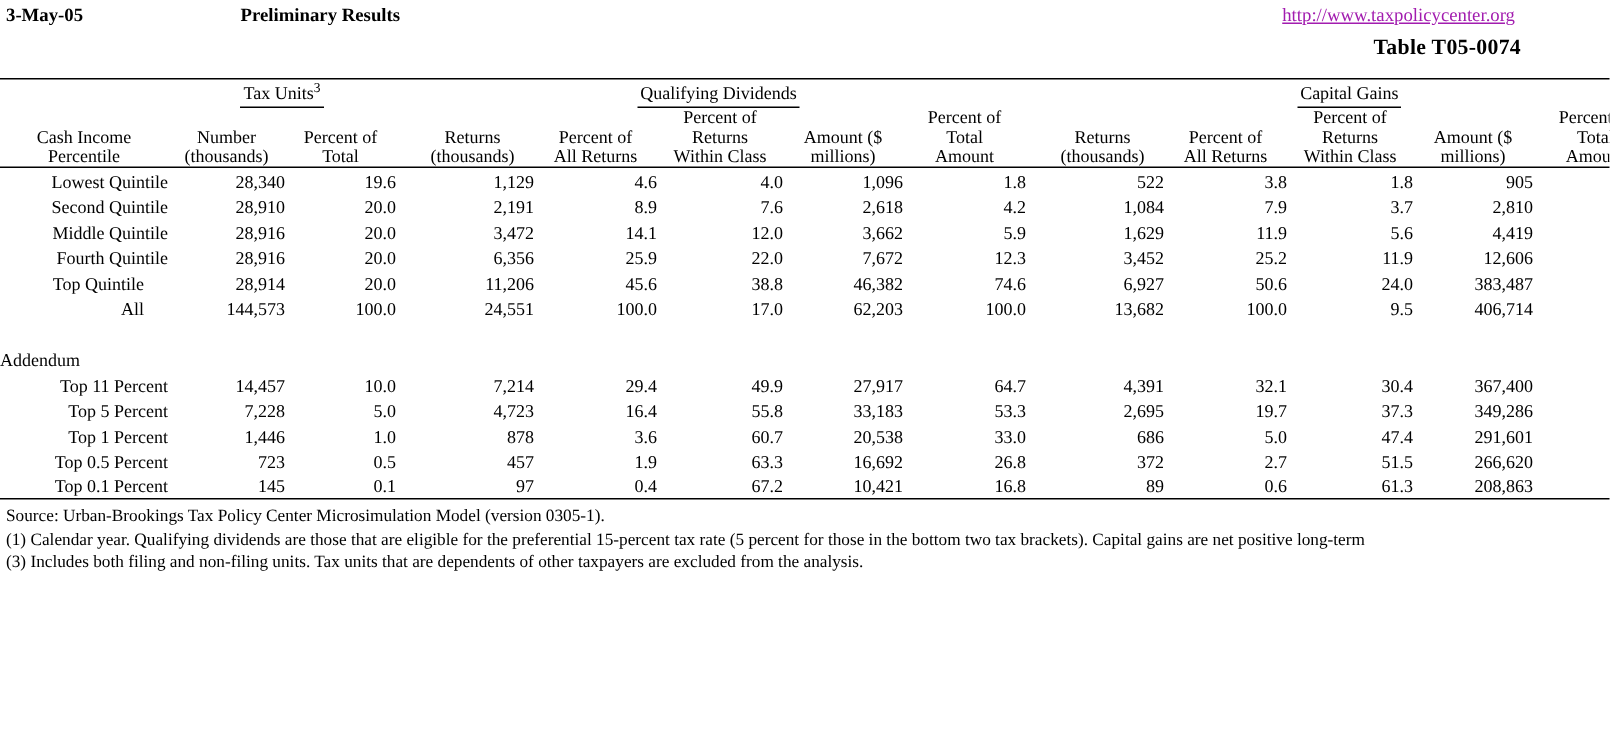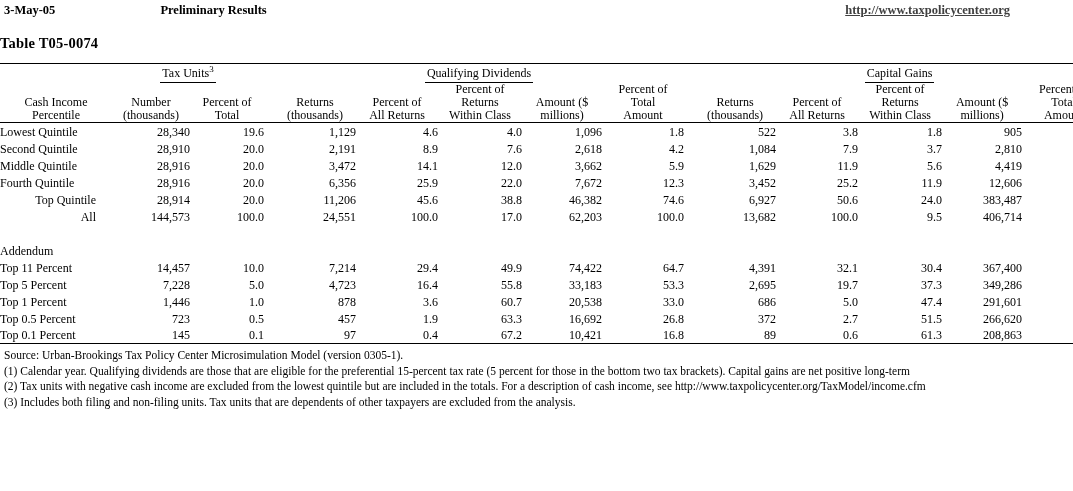--- a/index.html
+++ b/index.html
@@ -28,30 +28,30 @@
     justify-content: space-between;
     padding: 3px 4px 0 4px;
     font-size: 12.5px;
     font-weight: bold;
   }
   .topbar .date { flex: 0 0 auto; }
   .topbar .prelim { flex: 0 0 auto; margin-left: 105px; }
   .topbar .url {
     flex: 0 0 auto;
     margin-left: auto;
-    font-weight: bold;
+    font-weight: normal;
     font-size: 12.5px;
-    color: #404040;
+    color: #a21caf;
     text-decoration: underline;
   }
 
   
   .title-block {
-    text-align: left;
-    margin-top: 17px;
+    text-align: right;
+    margin-top: 6px;
   }
   .title-1 {
     font-size: 14.5px;
     font-weight: bold;
     letter-spacing: .2px;
   }
   .title-2 {
     font-size: 14.5px;
     font-weight: bold;
     margin-top: 9px;
@@ -98,21 +98,21 @@
     padding-bottom: 3px;
     padding-top: 2px;
   }
   .collab td.left-head {
     text-align: center;
   }
 
   
   .rowlabel {
     font-weight: bold;
-    text-align: left;
+    text-align: right;
     padding-left: 3px;
     white-space: nowrap;
   }
   .rowlabel.ind { text-align: right; padding-right: 16px; }
   .num {
     text-align: right;
     padding-right: 14px;
     white-space: nowrap;
   }
   tbody tr { height: 17px; }
@@ -357,21 +357,21 @@
           <td class="addendum" colspan="15">Addendum</td>
         </tr>
         <tr>
           <td class="rowlabel">Top 11 Percent</td>
           <td class="num">14,457</td>
           <td class="num">10.0</td>
           <td class="gapcell"></td>
           <td class="num">7,214</td>
           <td class="num">29.4</td>
           <td class="num">49.9</td>
-          <td class="num">74,422</td>
+          <td class="num">27,917</td>
           <td class="num">64.7</td>
           <td class="gapcell"></td>
           <td class="num">4,391</td>
           <td class="num">32.1</td>
           <td class="num">30.4</td>
           <td class="num">367,400</td>
           <td class="num">90.3</td>
         </tr>
         <tr>
           <td class="rowlabel">Top 5 Percent</td>
@@ -440,17 +440,16 @@
           <td class="num">61.3</td>
           <td class="num">208,863</td>
           <td class="num">51.4</td>
         </tr>
       </tbody>
   </table>
 
   <div class="notes">
     <div>Source: Urban-Brookings Tax Policy Center Microsimulation Model (version 0305-1).</div>
     <div>(1) Calendar year. Qualifying dividends are those that are eligible for the preferential 15-percent tax rate (5 percent for those in the bottom two tax brackets). Capital gains are net positive long-term</div>
-    <div>(2) Tax units with negative cash income are excluded from the lowest quintile but are included in the totals. For a description of cash income, see http://www.taxpolicycenter.org/TaxModel/income.cfm</div>
     <div>(3) Includes both filing and non-filing units.  Tax units that are dependents of other taxpayers are excluded from the analysis.</div>
   </div>
 
 </div>
 
 </body></html>

